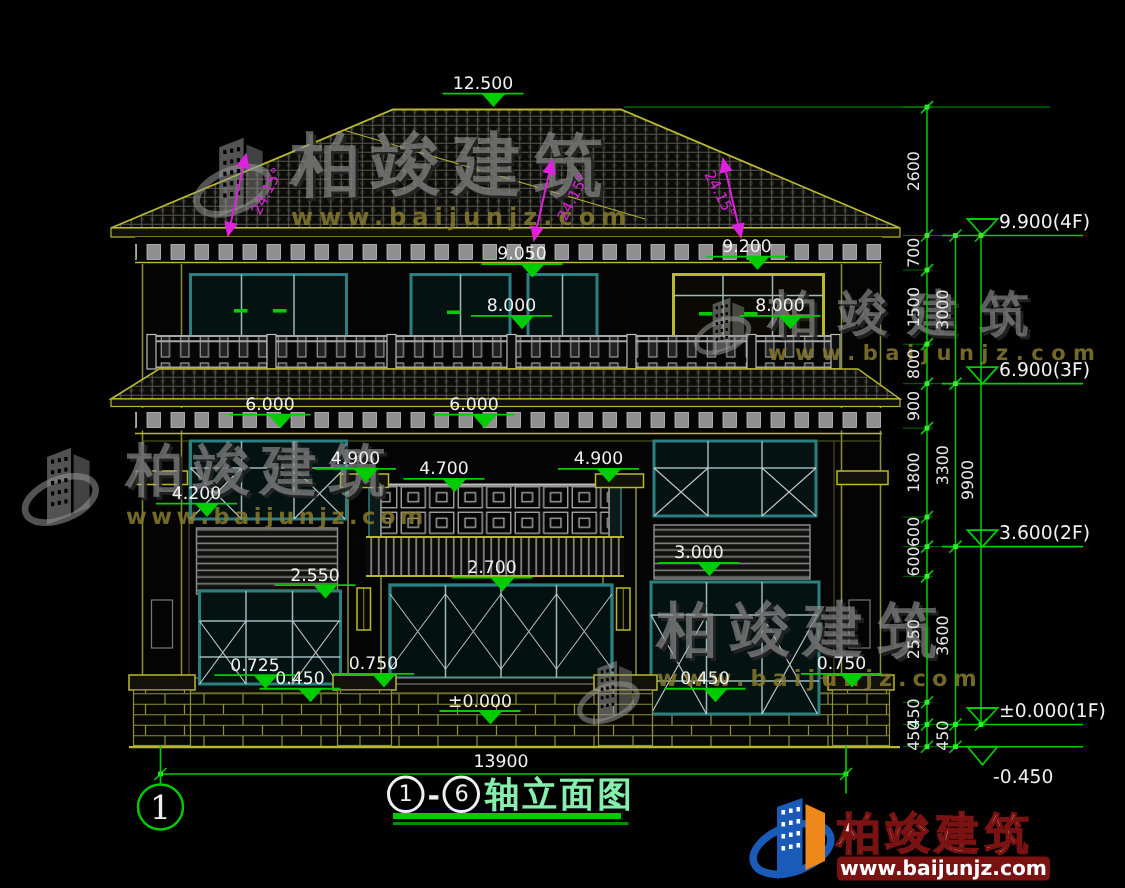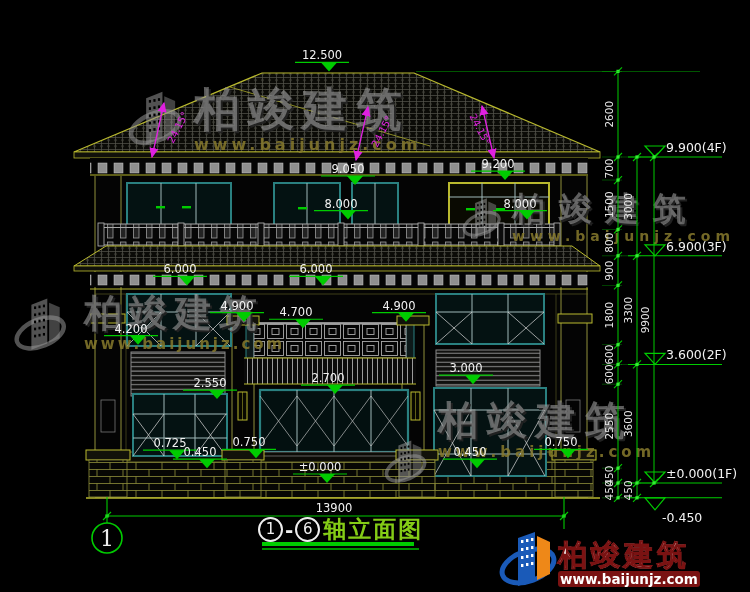--- a/index.html
+++ b/index.html
@@ -14,21 +14,21 @@
   .wms{font-weight:bold;color:rgba(135,122,45,0.85);white-space:nowrap;margin-top:3px;}
   #wm1{left:128px;top:86px}  #wm1 .wmb{font-size:46px;letter-spacing:8px} #wm1 .wms{font-size:16px;letter-spacing:4px}
   #wm2{left:462px;top:192px} #wm2 .wmb{font-size:33px;letter-spacing:14px} #wm2 .wms{font-size:14px;letter-spacing:5px}
   #wm3{left:8px;top:294px}   #wm3 .wmb{font-size:38px;letter-spacing:7px} #wm3 .wms{font-size:15px;letter-spacing:3px}
   #wm4{left:384px;top:400px} #wm4 .wmb{font-size:40px;letter-spacing:9px} #wm4 .wms{font-size:15px;letter-spacing:4px}
   #wm4 .wml{margin-top:34px}
   .titleblock{position:absolute;left:258px;top:514px;display:flex;align-items:center;color:#fff;}
   .circ{display:inline-block;width:21px;height:21px;border:2px solid #efefef;border-radius:50%;
         text-align:center;line-height:21px;font-size:15px;color:#efefef;flex:none;}
   .dash{font-size:20px;font-weight:bold;margin:0 2px;color:#efefef;}
-  .tname{font-size:23px;font-weight:bold;letter-spacing:2px;color:#84cc16;margin-left:3px;white-space:nowrap;}
+  .tname{font-size:23px;font-weight:bold;letter-spacing:2px;color:#86efac;margin-left:3px;white-space:nowrap;}
   .tline1{position:absolute;left:262px;top:542px;width:152px;height:4px;background:#00cc00;}
   .tline2{position:absolute;left:262px;top:548px;width:157px;height:2px;background:#008f00;}
   .brandlogo{position:absolute;left:498px;top:526px;}
 </style>
 </head>
 <body>
 
 <div class="canvas">
 
   <svg class="layer" width="750" height="592" viewBox="0 0 750 592">

